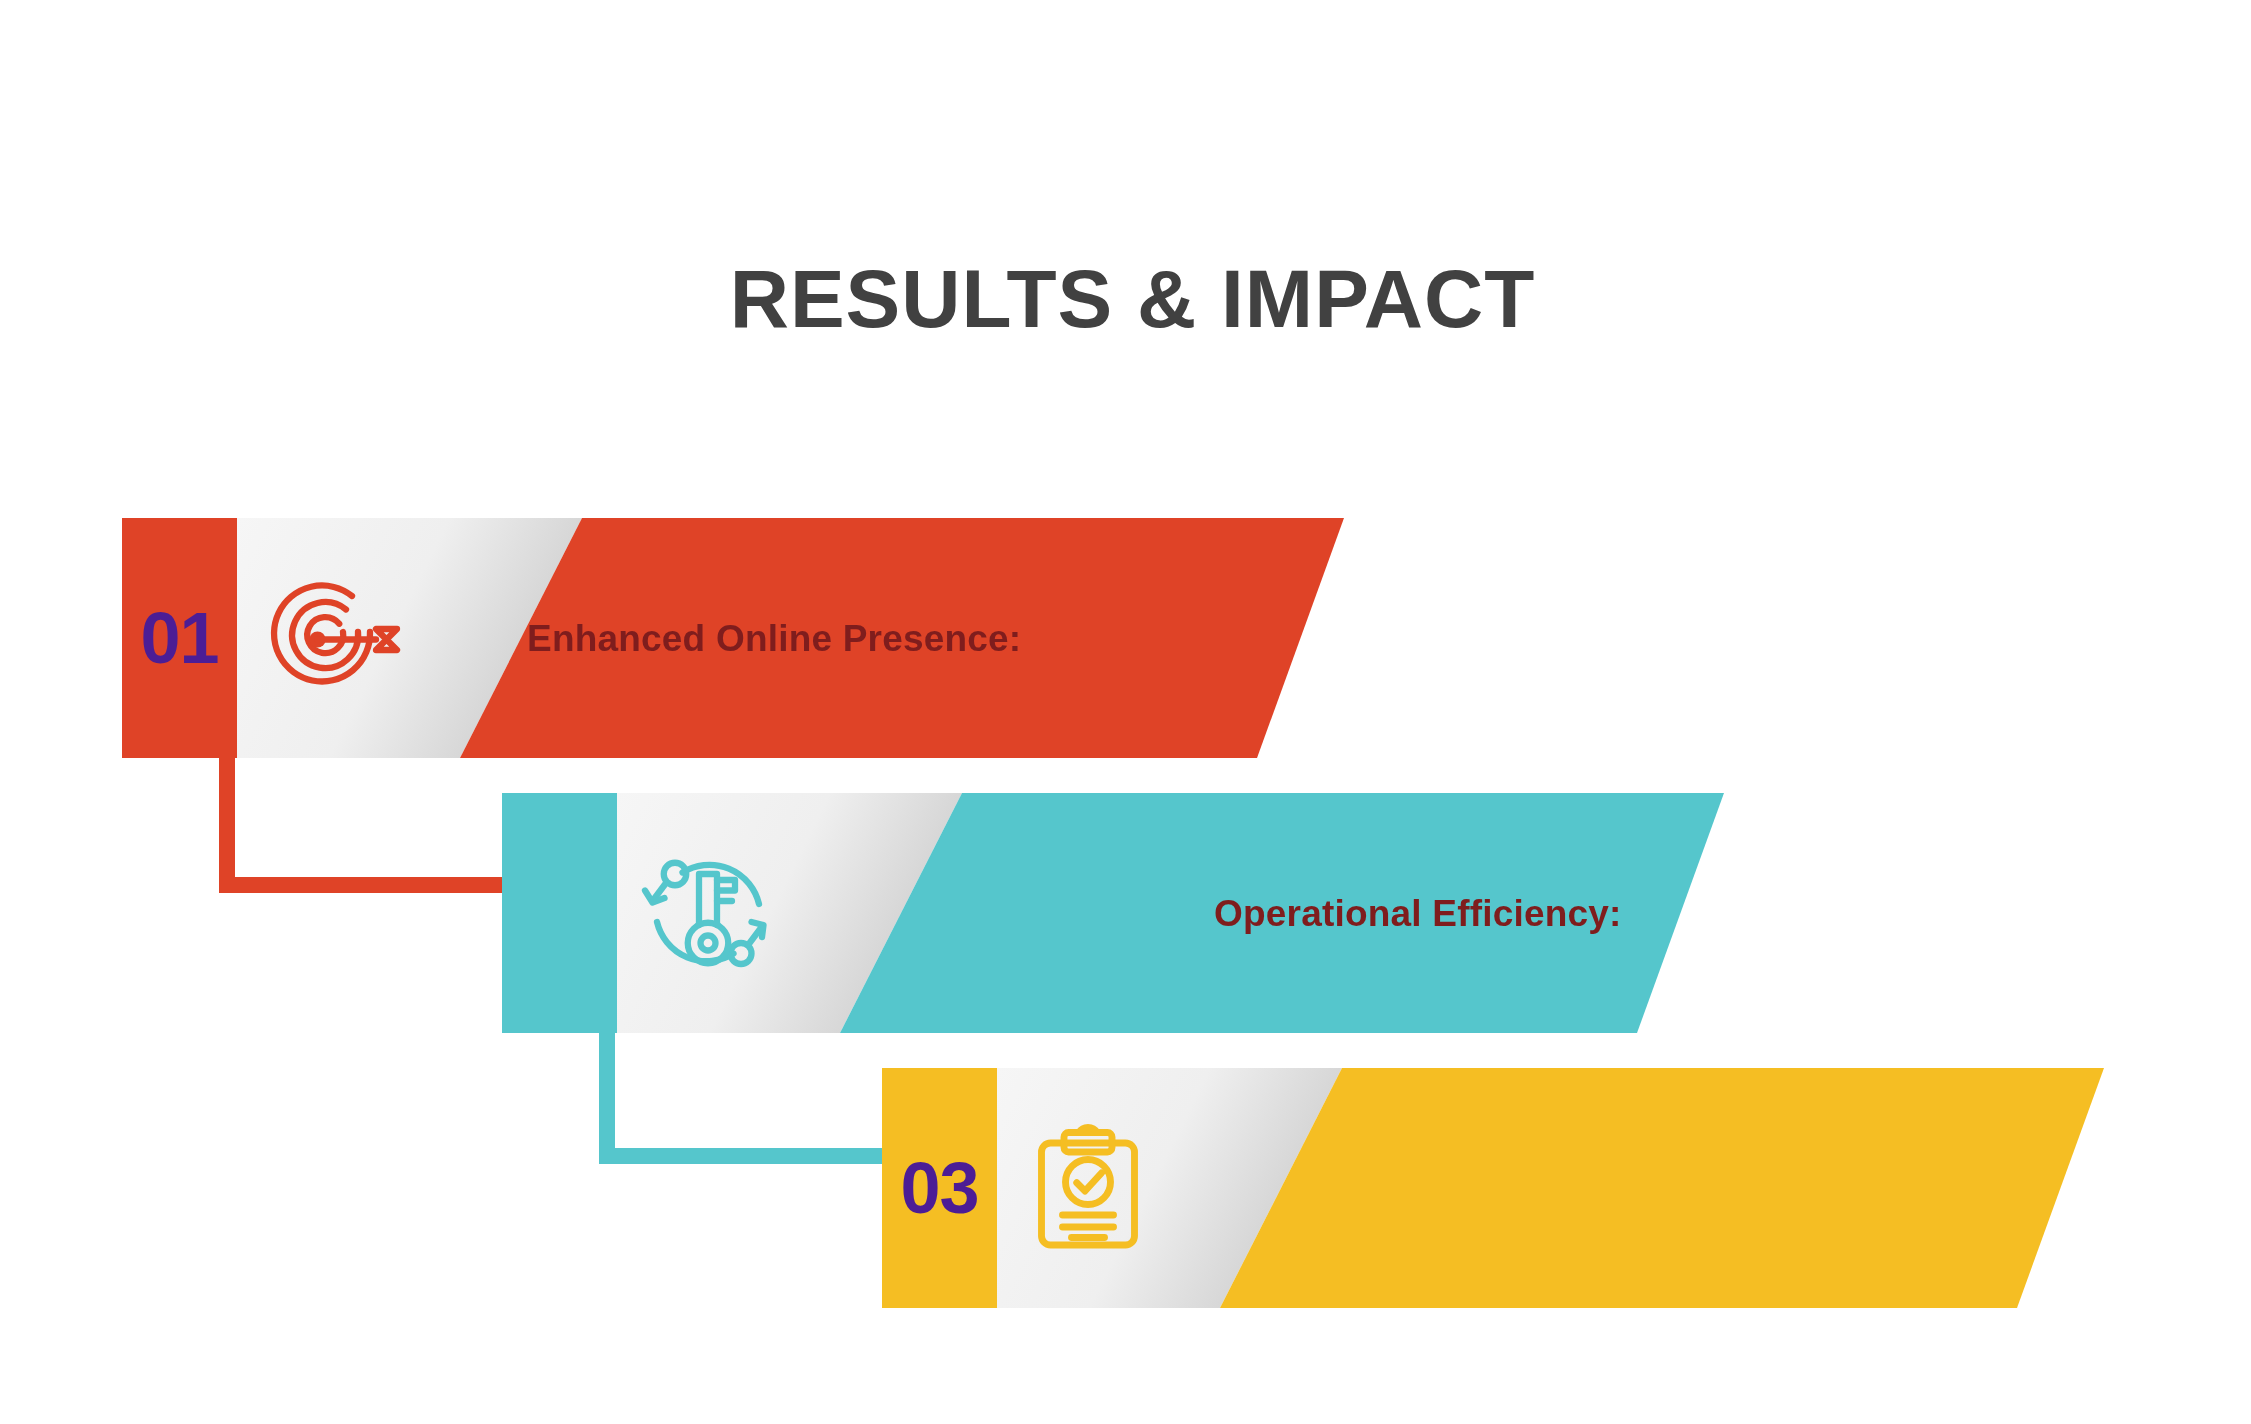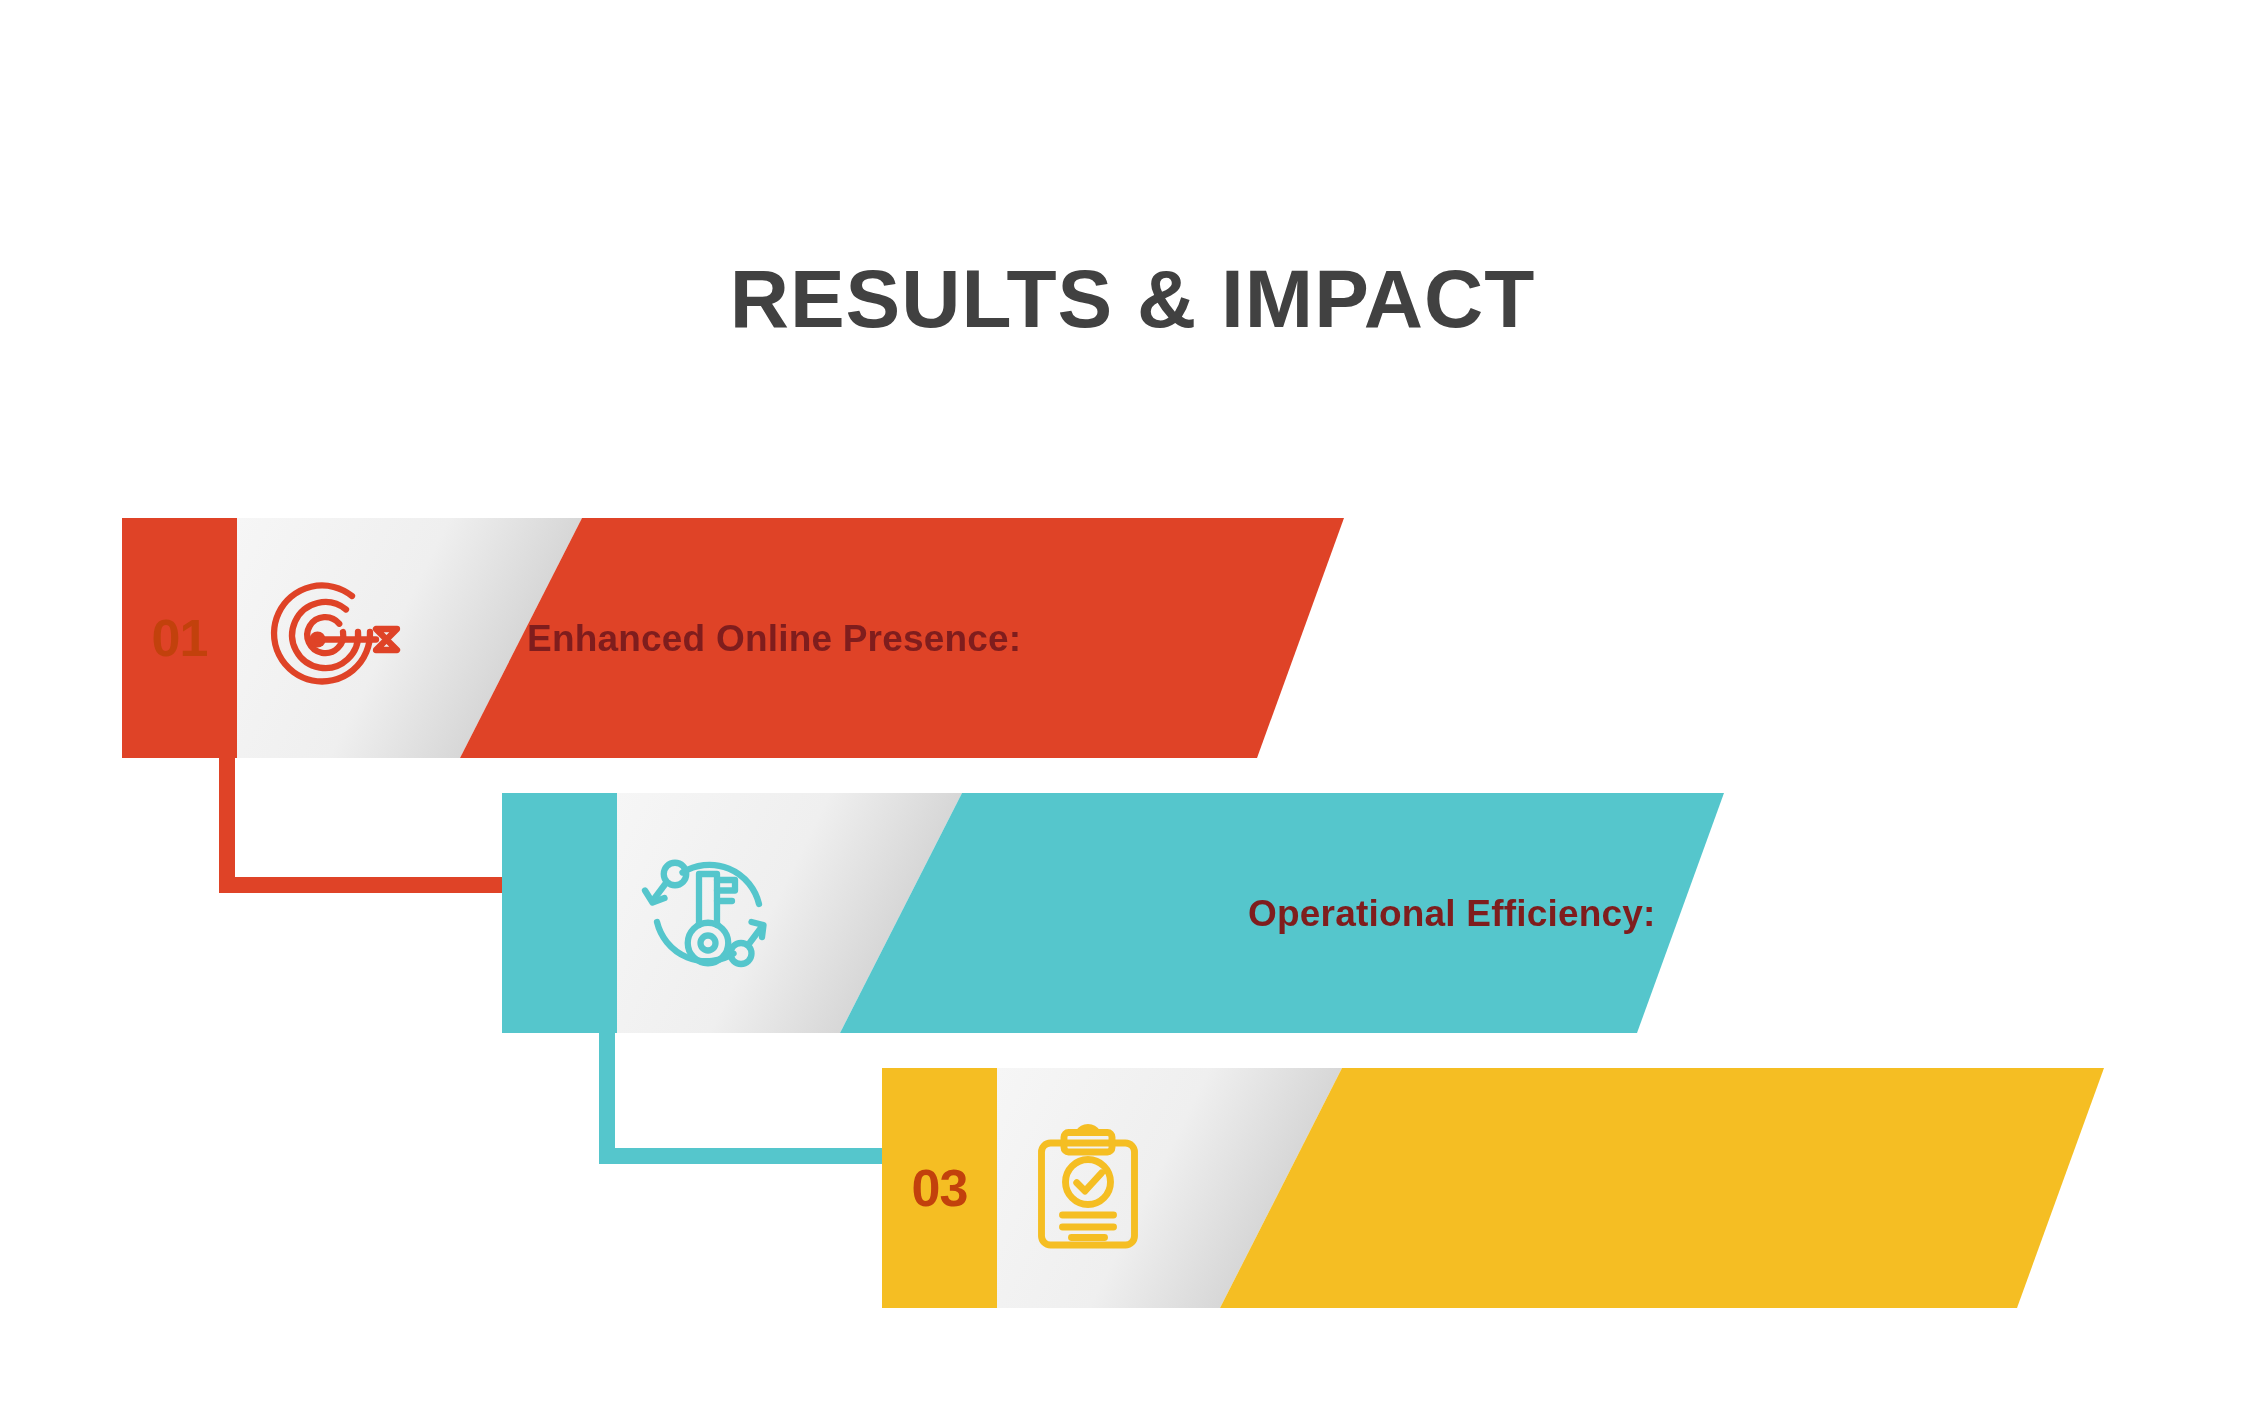--- a/index.html
+++ b/index.html
@@ -20,21 +20,21 @@
     white-space:nowrap;
   }
 
   
   .row{position:absolute;height:240px;}
   .row-svg{position:absolute;left:0;top:0;overflow:visible;}
 
   .num{
     position:absolute;top:0;height:240px;
     display:flex;align-items:center;justify-content:center;
-    color:#c2410c;font-size:52px;font-weight:bold;
+    color:#4c1d95;font-size:72px;font-weight:bold;
     letter-spacing:-1px;line-height:1;
     user-select:none;
   }
   .row-label{
     position:absolute;top:0;height:240px;
     display:flex;align-items:center;
     color:#7f1d1d;font-size:37px;font-weight:bold;
     letter-spacing:.2px;white-space:nowrap;line-height:1;
   }
   .icon-slot{
@@ -50,21 +50,21 @@
 
   #row1 .num{left:0;width:115px;}
   #row2 .num{left:0;width:115px;}
   #row3 .num{left:0;width:115px;border-radius:15px;}
 
   #row1 .icon-slot{left:118px;}
   #row2 .icon-slot{left:118px;}
   #row3 .icon-slot{left:118px;}
 
   #row1 .row-label{left:405px;}
-  #row2 .row-label{left:712px;margin-left:34px;}
+  #row2 .row-label{left:712px;}
   #row3 .row-label{left:705px;}
 
   
   .connector{position:absolute;}
   .conn-v{position:absolute;width:16px;}
   .conn-h{position:absolute;height:16px;}
 
   #conn1-v{left:172px;top:757px;height:136px;background:#DF4327;}
   #conn1-h{left:172px;top:877px;width:330px;background:#DF4327;}
   #conn2-v{left:552px;top:1028px;height:136px;background:#55C6CC;}

